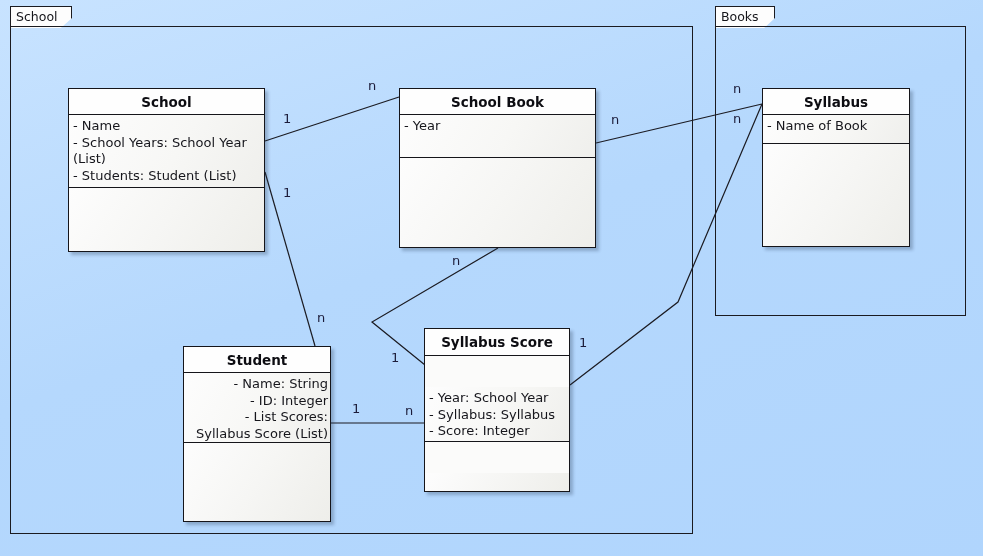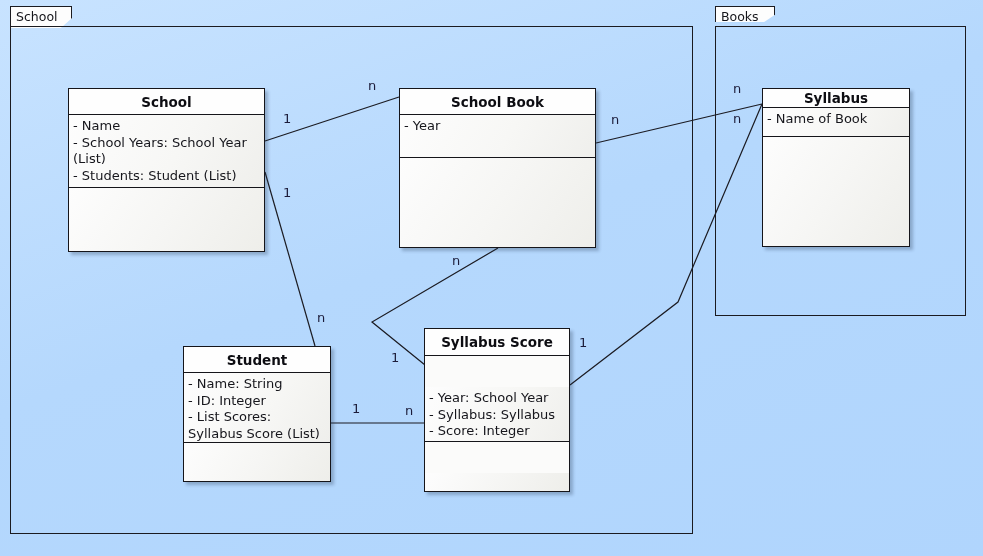--- a/index.html
+++ b/index.html
@@ -101,21 +101,21 @@
   }
 </style>
 </head>
 <body>
 
 <div id="canvas">
 
   <div id="packages">
       <div class="package-tab" style="left: 10px; top: 6px; width: 62px; height: 22px;">School</div>
       <div class="package" style="left: 10px; top: 26px; width: 683px; height: 508px;"></div>
-      <div class="package-tab" style="left: 715px; top: 6px; width: 60px; height: 16px;">Books</div>
+      <div class="package-tab" style="left: 715px; top: 6px; width: 60px; height: 22px;">Books</div>
       <div class="package" style="left: 715px; top: 26px; width: 251px; height: 290px;"></div>
     </div>
 
   <svg class="edge-layer" id="edges" viewBox="0 0 983 556" xmlns="http://www.w3.org/2000/svg">
       <polyline points="265,141 399,97" fill="none" stroke="#1b1b22" stroke-width="1.2"></polyline>
       <polyline points="265,172 315,346" fill="none" stroke="#1b1b22" stroke-width="1.2"></polyline>
       <polyline points="596,143 762,104" fill="none" stroke="#1b1b22" stroke-width="1.2"></polyline>
       <polyline points="498,248 372,322 425,365" fill="none" stroke="#1b1b22" stroke-width="1.2"></polyline>
       <polyline points="331,423 424,423" fill="none" stroke="#1b1b22" stroke-width="1.2"></polyline>
       <polyline points="570,385 678,302 762,104" fill="none" stroke="#1b1b22" stroke-width="1.2"></polyline>
@@ -132,29 +132,29 @@
         <div class="uml-ops"></div>
       </div>
       <div class="uml-class" style="left: 399px; top: 88px; width: 197px; height: 160px;">
         <div class="uml-name" style="height: 26px;">School Book</div>
         <div class="uml-attrs" style="height: 43px;">
           <div class="row">- Year</div>
         </div>
         <div class="uml-ops"></div>
       </div>
       <div class="uml-class" style="left: 762px; top: 88px; width: 148px; height: 159px;">
-        <div class="uml-name" style="height: 19px;">Syllabus</div>
+        <div class="uml-name" style="height: 26px;">Syllabus</div>
         <div class="uml-attrs" style="height: 29px;">
           <div class="row">- Name of Book</div>
         </div>
         <div class="uml-ops"></div>
       </div>
-      <div class="uml-class" style="left: 183px; top: 346px; width: 148px; height: 136px;">
+      <div class="uml-class" style="left: 183px; top: 346px; width: 148px; height: 176px;">
         <div class="uml-name" style="height: 26px;">Student</div>
-        <div class="uml-attrs" style="height: 70px;">
+        <div class="uml-attrs" style="height: 70px; text-align: right;">
           <div class="row">- Name: String</div>
           <div class="row">- ID: Integer</div>
           <div class="row">- List Scores: Syllabus Score (List)</div>
         </div>
         <div class="uml-ops"></div>
       </div>
       <div class="uml-class" style="left: 424px; top: 328px; width: 146px; height: 164px; gap: 31px;">
         <div class="uml-name" style="height: 27px;">Syllabus Score</div>
         <div class="uml-attrs" style="height: 55px;">
           <div class="row">- Year: School Year</div>

